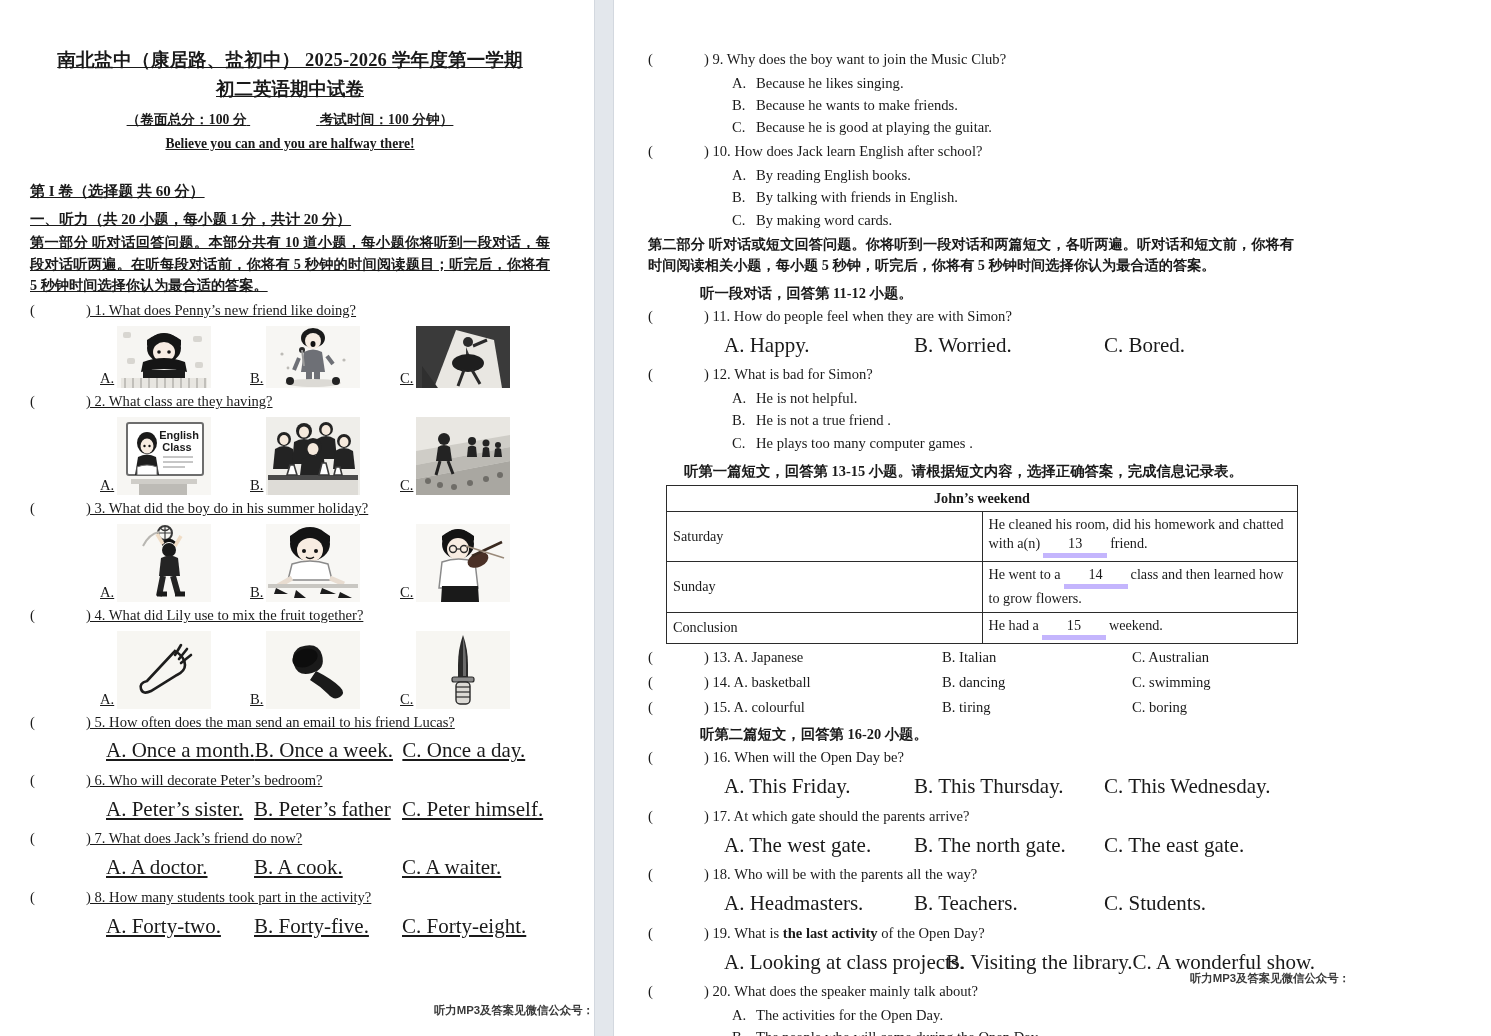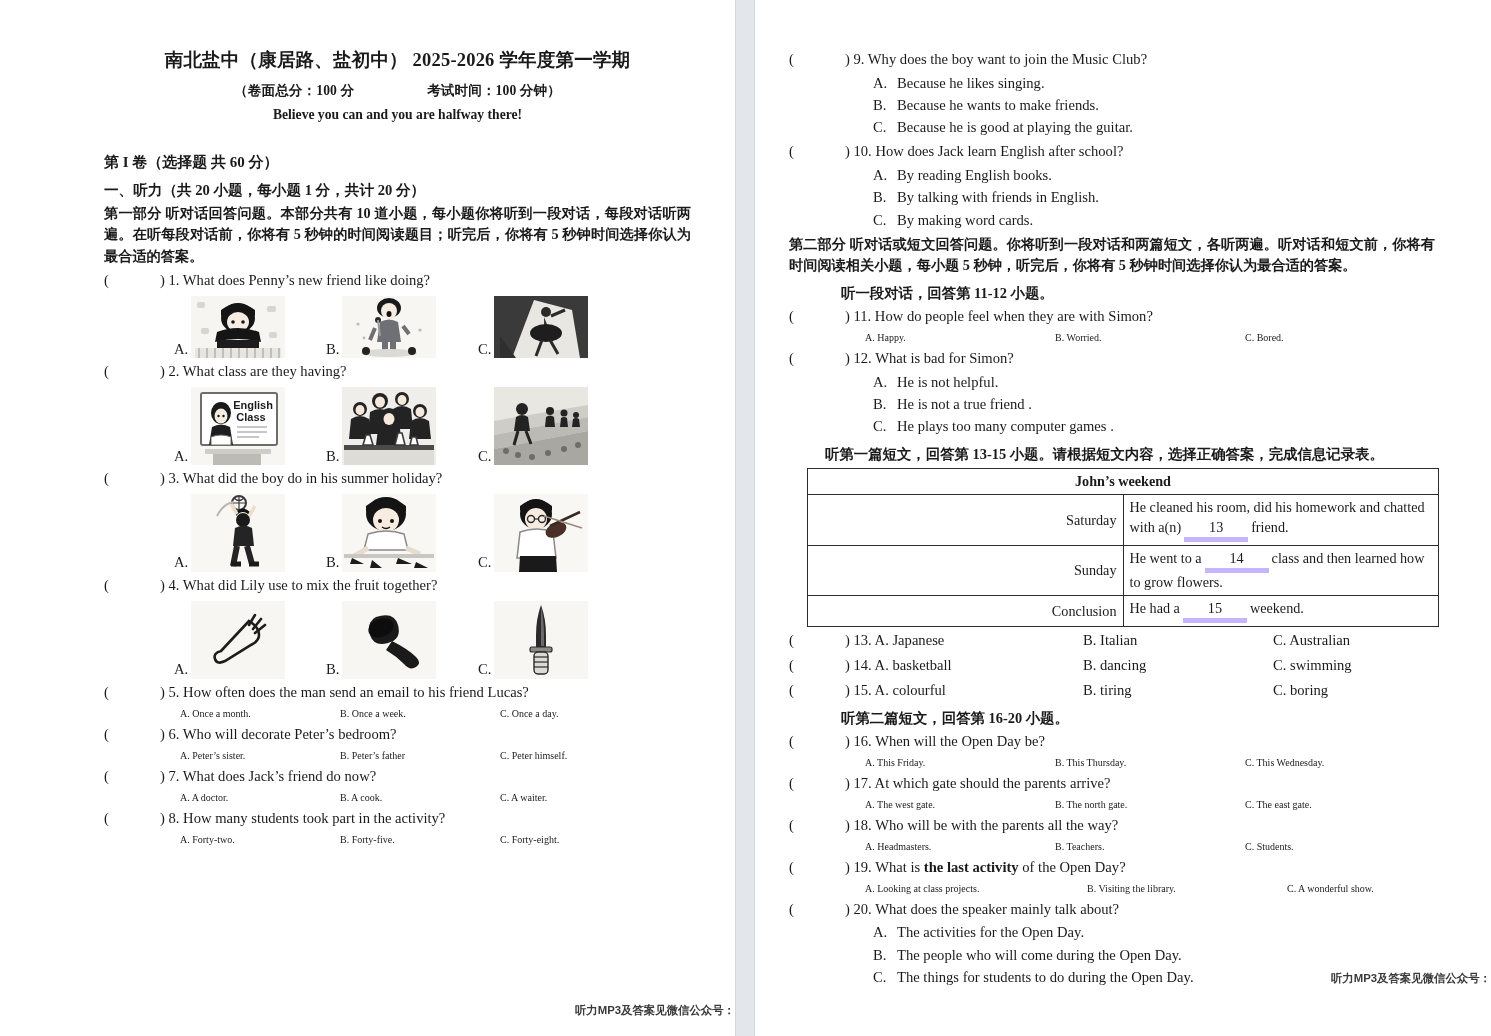--- a/index.html
+++ b/index.html
@@ -21,21 +21,21 @@
     display: flex;
     background: #ffffff;
   }
   .page {
     position: relative;
     background: #ffffff;
     height: 1036px;
     box-sizing: border-box;
     overflow: hidden;
   }
-  .page-left  { width: 735px; padding: 46px 44px 0 104px; }
+  .page-left  { width: 594px; padding: 46px 44px 0 30px; text-decoration: underline; }
   .page-gap   { width: 20px; background: #e3e7ec; height: 1036px; flex: 0 0 20px;
                 border-left: 1px solid #d3d8df; border-right: 1px solid #d3d8df; box-sizing: border-box; }
   .page-right { width: 736px; padding: 46px 56px 0 34px; }
 
   
   .doc-title {
     text-align: center;
     font-weight: bold;
     font-size: 18.5px;
     line-height: 1.55;
@@ -82,21 +82,21 @@
 
   
   .q {
     font-size: 14.6px;
     line-height: 1.5;
     margin-top: 3px;
     white-space: nowrap;
   }
   .paren { display: inline-block; width: 56px; }
   .opts-row {
-    font-size: 10px;
+    font-size: 21px;
     line-height: 1.5;
     margin-top: 2px;
     padding-left: 76px;
     display: flex;
   }
   .opts-row .opt { white-space: nowrap; }
   .opts-row.w3 .opt { width: 160px; }
   .opts-row.wide .opt { width: 220px; }
   .opt-stack {
     font-size: 14.6px;
@@ -154,21 +154,21 @@
     border: 1px solid #2b2b2b;
     font-size: 14.2px;
     padding: 3px 6px;
     line-height: 1.35;
   }
   table.info td.hdr {
     text-align: center;
     font-weight: bold;
   }
   table.info td.lbl {
-    text-align: right;
+    text-align: left;
     width: 92px;
   }
   .blank {
     display: inline-block;
     min-width: 64px;
     border-bottom: 5px solid #c4b5fd;
     text-align: center;
     margin: 0 3px;
   }
   .sub-heading {
@@ -194,20 +194,21 @@
   .page-right .footer { bottom: 50px; }
 </style>
 </head>
 <body>
 
 <div class="sheet">
 
   <div class="page page-left">
 
     <div class="doc-title">南北盐中（康居路、盐初中） 2025-2026 学年度第一学期</div>
+    <div class="doc-subtitle">初二英语期中试卷</div>
     <div class="score-line">
       <span>（卷面总分：100 分</span>
       <span class="gapsp"></span>
       <span>考试时间：100 分钟）</span>
     </div>
     <div class="motto">Believe you can and you are halfway there!</div>
 
     <div class="part-heading">第 I 卷（选择题 共 60 分）</div>
     <div class="sec-heading">一、听力（共 20 小题，每小题 1 分，共计 20 分）</div>
     <div class="instructions">第一部分 听对话回答问题。本部分共有 10 道小题，每小题你将听到一段对话，每段对话听两遍。在听每段对话前，你将有 5 秒钟的时间阅读题目；听完后，你将有 5 秒钟时间选择你认为最合适的答案。</div>

